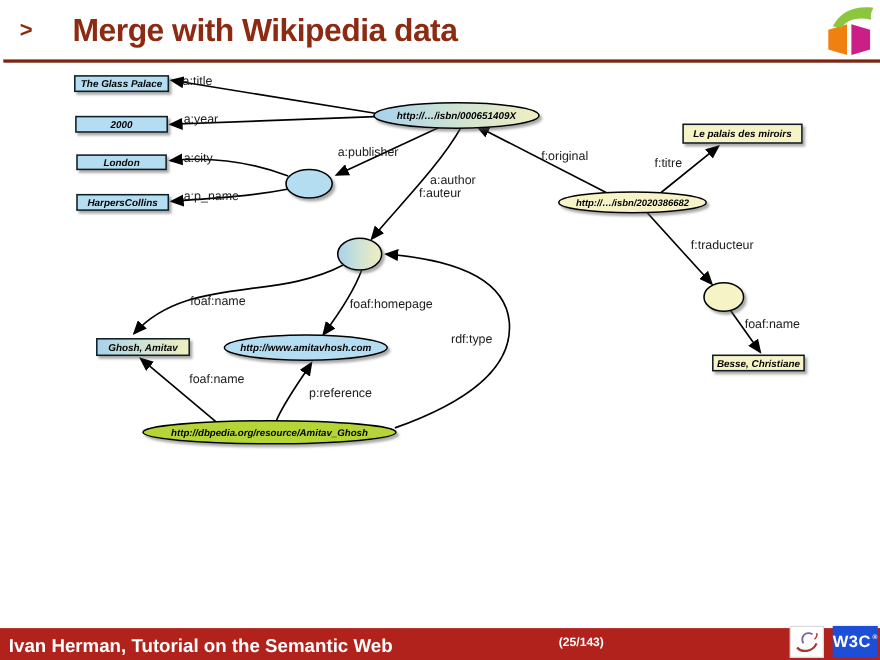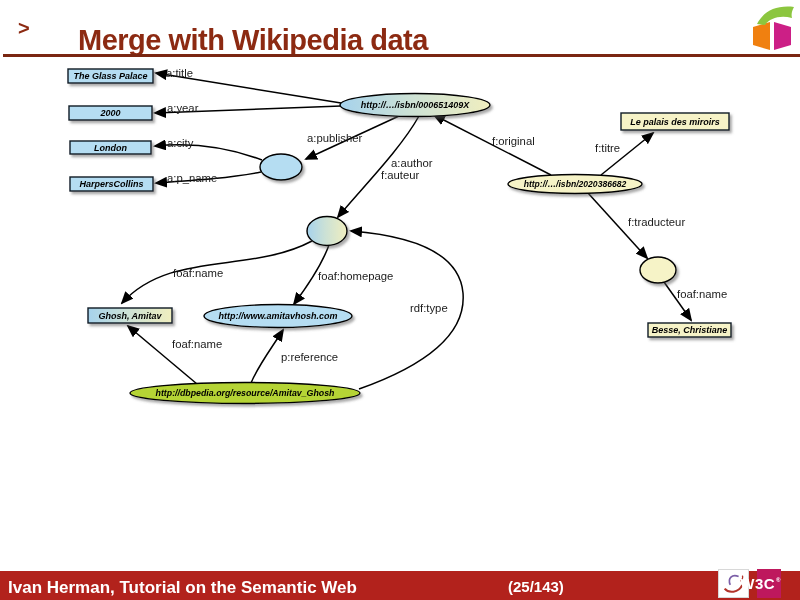--- a/index.html
+++ b/index.html
@@ -6,21 +6,21 @@
   body{
     width:800px;height:600px;position:relative;overflow:hidden;
     background:#ffffff;font-family:"Liberation Sans",sans-serif;
   }
   
   .hdr-bullet{
     position:absolute;left:18px;top:17px;
     font-size:20px;font-weight:bold;color:#8C2A12;
   }
   .hdr-title{
-    position:absolute;left:62px;top:8px;margin:16px;
+    position:absolute;left:62px;top:8px;margin:4px;
     font-size:29px;font-weight:bold;color:#8C2A12;letter-spacing:-0.5px;
   }
   .hdr-rule{
     position:absolute;left:3px;right:0;top:54px;height:3px;background:#7A2611;
   }
   .cube-icon{position:absolute;right:1px;top:3px;width:55px;height:52px;}
   
   .diagram{position:absolute;left:0;top:0;width:800px;height:600px;}
   .edge{fill:none;stroke:#000;stroke-width:1.5px;}
   .edge-label{font-size:11.3px;fill:#1b1b1b;font-family:"Liberation Sans",sans-serif;}
@@ -30,29 +30,29 @@
   }
   .node-shape{filter:url(#nshadow);}
   
   .footer-bar{
     position:absolute;left:0;top:571px;width:800px;height:29px;background:#B2221C;
   }
   .footer-author{
     position:absolute;left:8px;top:578px;color:#fff;font-size:17px;font-weight:bold;
   }
   .footer-page{
-    position:absolute;left:508px;top:578px;color:#fff;font-size:15px;font-weight:bold;
+    position:absolute;left:508px;top:578px;color:#fff;font-size:11px;font-weight:bold;
   }
   .herman-logo{
     position:absolute;left:718px;top:569px;width:31px;height:29px;background:#fff;
     border:1px solid #d8d8d8;box-sizing:border-box;
   }
   .w3c-logo{
-    position:absolute;left:757px;top:569px;width:24px;height:29px;background:#be185d;
-    color:#fff;display:flex;align-items:center;justify-content:flex-end;
+    position:absolute;left:757px;top:569px;width:41px;height:29px;background:#1d4ed8;
+    color:#fff;display:flex;align-items:center;justify-content:space-between;
     font-size:15px;font-weight:bold;letter-spacing:0.5px;
   }
   .w3c-logo sup{font-size:6px;margin-left:1px;margin-top:-8px;}
 </style>
 </head>
 <body>
 
 <div>
   <span class="hdr-bullet">&gt;</span>
   <h1 class="hdr-title">Merge with Wikipedia data</h1>

